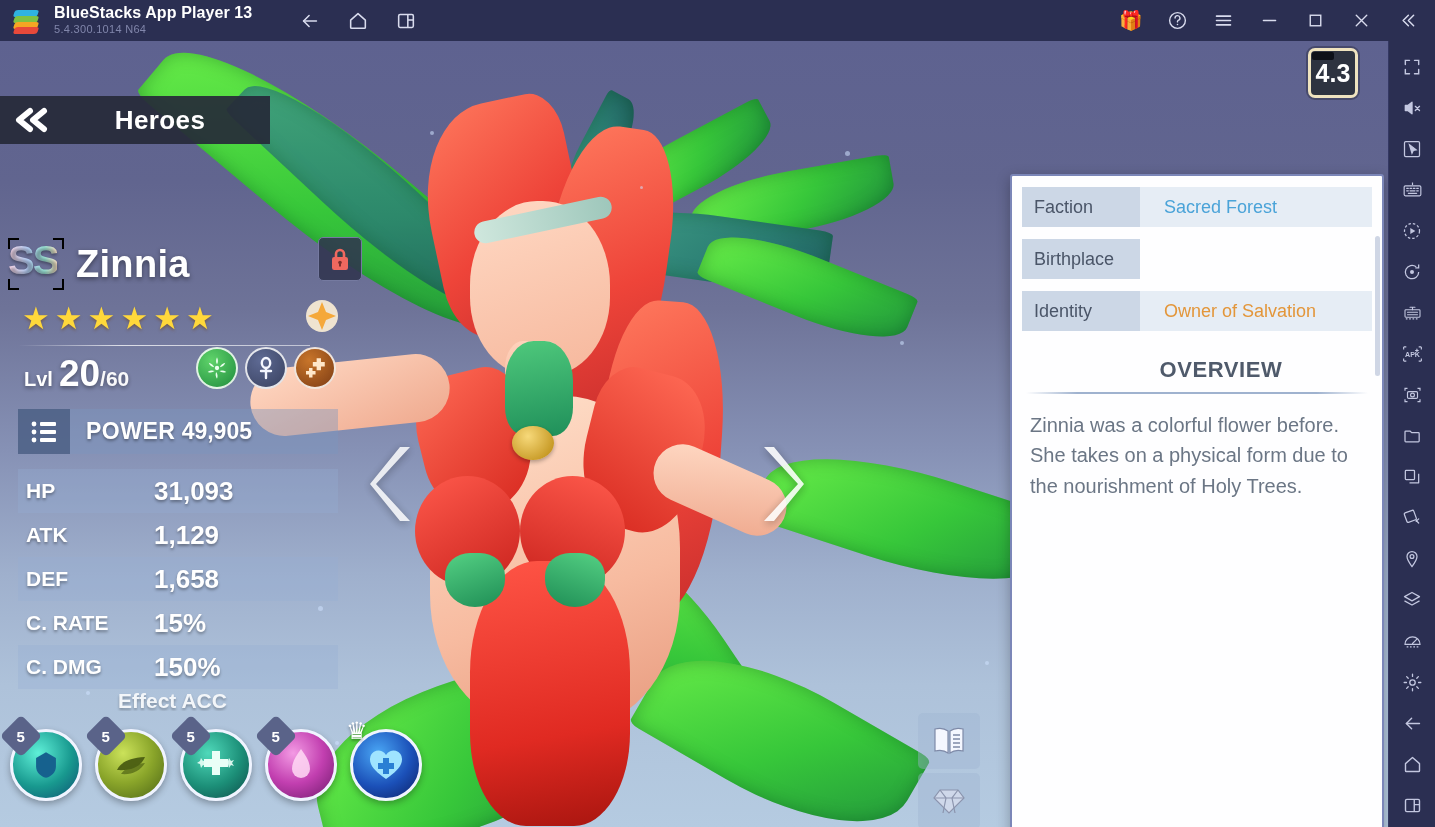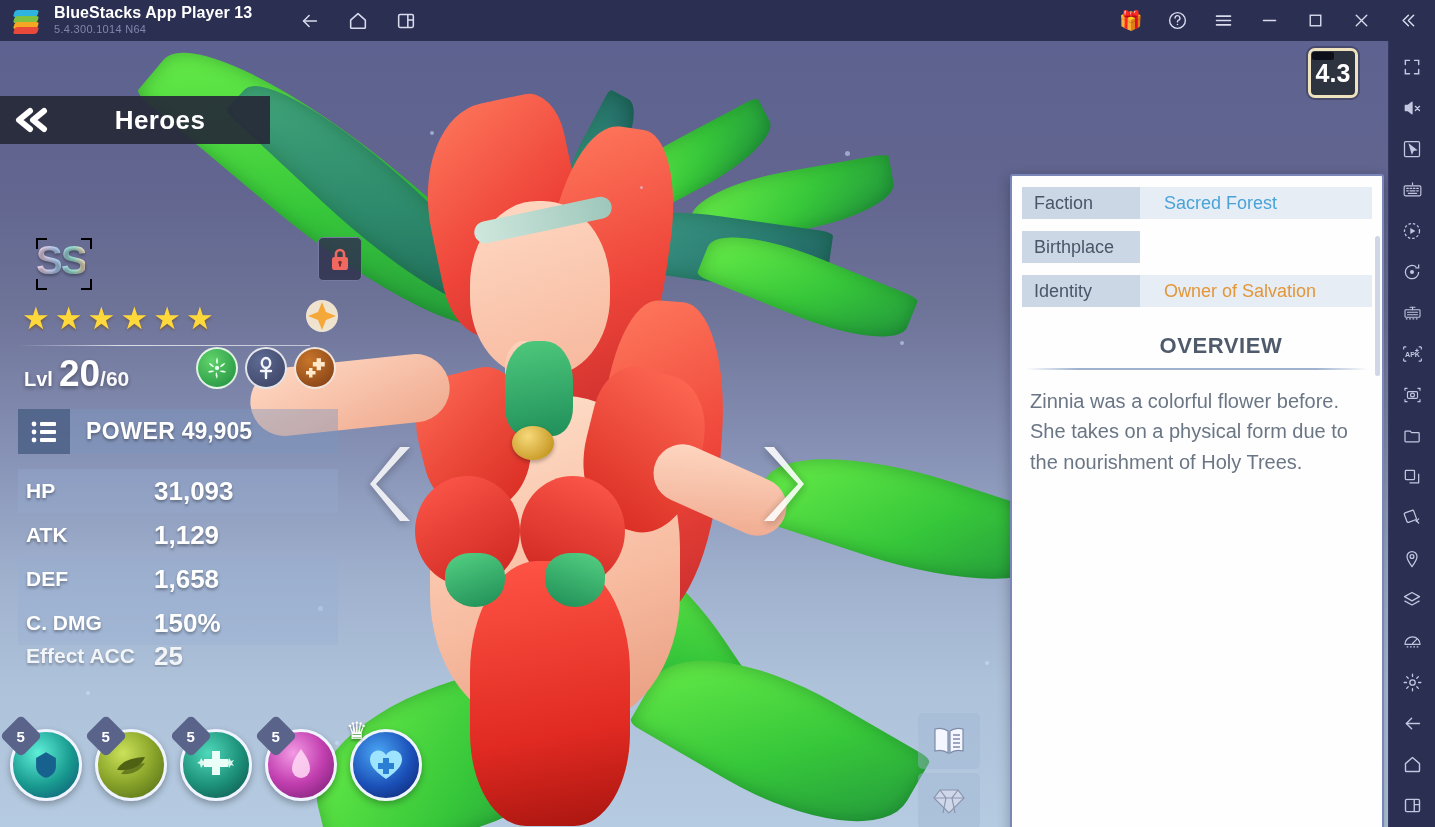--- a/index.html
+++ b/index.html
@@ -83,21 +83,21 @@
     position: absolute; right: 30px; top: 7px; width: 50px; height: 50px;
     border: 3px solid #efe3bf; border-radius: 7px; background: #2e3340;
     display: flex; align-items: center; justify-content: center;
     color: #fff; font-size: 25px; font-weight: bold; cursor: pointer;
     box-shadow: 0 0 0 2px rgba(0,0,0,.25);
   }
   .ver-badge::before { content: ""; position: absolute; left: 1px; top: 1px; width: 22px; height: 8px;
                        background: #0d1018; border-radius: 2px; }
 
   
-  .hero-name-row { position: absolute; left: 36px; top: 197px; display: flex; align-items: center; gap: 12px; }
+  .hero-name-row { position: absolute; left: 8px; top: 197px; display: flex; align-items: center; gap: 12px; }
   .rank-box { position: relative; width: 56px; height: 52px; }
   .rank-box .txt {
     font-size: 40px; font-weight: bold; letter-spacing: -2px;
     background: linear-gradient(90deg, #ffd9e8 0%, #bcd6ff 40%, #9ce8d8 75%, #ffe6c9 100%);
     -webkit-background-clip: text; background-clip: text; color: transparent;
     text-shadow: 0 2px 3px rgba(0,0,0,.3);
   }
   .rank-box .br { position: absolute; width: 11px; height: 11px; border-color: #dfe4ff; }
   .rank-box .br.tl { left: 0; top: 0; border-left: 2px solid; border-top: 2px solid; }
   .rank-box .br.tr { right: 0; top: 0; border-right: 2px solid; border-top: 2px solid; }
@@ -139,21 +139,21 @@
   .power-ico { width: 52px; height: 45px; background: rgba(70,88,125,.75); display: flex; align-items: center; justify-content: center; }
   .power-lbl { font-size: 23px; font-weight: bold; margin-left: 16px; letter-spacing: .5px; text-shadow: 0 2px 3px rgba(0,0,0,.35); }
   .power-val { font-size: 23px; font-weight: bold; margin-left: auto; margin-right: 86px; text-shadow: 0 2px 3px rgba(0,0,0,.35); }
 
   .stat-list { position: absolute; left: 18px; top: 428px; width: 320px; }
   .stat-row { height: 44px; display: flex; align-items: center; color: #fff;
               text-shadow: 0 2px 3px rgba(0,0,0,.35); }
   .stat-row.shade { background: rgba(150,175,210,.32); }
   .stat-key { font-size: 21px; font-weight: bold; margin-left: 8px; width: 128px; }
   .stat-val { font-size: 26px; font-weight: bold; }
-  .stat-row.clipped { height: 22px; overflow: hidden; opacity: .85; }
+  .stat-row.clipped { height: 22px; overflow: hidden; opacity: .85; flex-direction: column; }
 
   
   .skills { position: absolute; left: 10px; top: 688px; display: flex; gap: 13px; }
   .skill { position: relative; width: 72px; height: 72px; }
   .skill .orb { width: 72px; height: 72px; border-radius: 50%; border: 3px solid #f0f4ff;
                 display: flex; align-items: center; justify-content: center; cursor: pointer;
                 box-shadow: 0 3px 7px rgba(0,0,0,.3); }
   .orb.s1 { background: radial-gradient(circle at 38% 32%, #5ff0d8 0%, #18998f 55%, #0d4f72 100%); }
   .orb.s2 { background: radial-gradient(circle at 38% 32%, #cbe25a 0%, #8aa52a 50%, #4b6416 100%); }
   .orb.s3 { background: radial-gradient(circle at 38% 32%, #4fd9ba 0%, #1c8f78 55%, #0d4a48 100%); }
@@ -182,21 +182,21 @@
   .info-panel {
     position: absolute; left: 1010px; top: 133px; width: 374px; height: 666px;
     background: #fefeff; border: 2px solid #7b86b8; border-radius: 3px;
     box-shadow: 0 4px 14px rgba(0,0,0,.28);
     display: flex; flex-direction: column; overflow: hidden;
   }
   .info-head { height: 57px; background: linear-gradient(180deg, #3d5580 0%, #30486f 100%);
                display: flex; align-items: center; padding-left: 14px; }
   .info-head h2 { color: #fff; font-size: 26px; font-weight: bold; letter-spacing: .6px; }
   .info-rows { padding: 11px 10px 4px 10px; }
-  .info-row { display: flex; height: 32px; margin-bottom: 12px; }
+  .info-row { display: flex; height: 40px; margin-bottom: 12px; }
   .info-row .k { width: 118px; background: #ccd7e6; color: #4a5568; font-size: 18px;
                  display: flex; align-items: center; padding-left: 12px; }
   .info-row .v { flex: 1; background: #e6edf5; font-size: 18px;
                  display: flex; align-items: center; padding-left: 24px; }
   .ov-title { text-align: center; color: #4f5a6b; font-size: 22px; font-weight: bold; margin-top: 10px; letter-spacing: .6px; margin-left: 48px; }
   .ov-rule { margin: 9px 14px 0 14px; height: 2px;
              background: linear-gradient(90deg, rgba(140,165,200,0) 0%, #9fb2cf 15%, #9fb2cf 85%, rgba(140,165,200,0) 100%); }
   .ov-rule::before, .ov-rule::after { content: ""; position: absolute; }
   .ov-body { padding: 16px 18px 0 18px; color: #6b7685; font-size: 20px; line-height: 1.52; }
   .panel-scroll { position: absolute; right: 2px; top: 60px; width: 5px; height: 140px;
@@ -342,20 +342,21 @@
       <div class="heroes-title">Heroes</div>
     </div>
 
     <div class="ver-badge">4.3</div>
 
     <div class="hero-name-row">
       <div class="rank-box">
         <span class="br tl"></span><span class="br tr"></span><span class="br bl"></span><span class="br br2"></span>
         <span class="txt">SS</span>
       </div>
+      <div class="hero-name">Zinnia</div>
     </div>
 
     <div class="lock-btn">
       <svg width="24" height="26" viewBox="0 0 24 26" fill="#f0685f">
           <rect x="4" y="11" width="16" height="13" rx="2.2"></rect>
           <path d="M8 11V8a4 4 0 0 1 8 0v3" fill="none" stroke="#f0685f" stroke-width="2.6"></path>
           <circle cx="12" cy="16.5" r="1.8" fill="#7d2f2c"></circle>
           <rect x="11" y="16.5" width="2" height="4" fill="#7d2f2c"></rect>
         </svg>
     </div>
@@ -426,20 +427,24 @@
         <span class="stat-val">31,093</span>
       </div>
       <div class="stat-row">
         <span class="stat-key">ATK</span>
         <span class="stat-val">1,129</span>
       </div>
       <div class="stat-row shade">
         <span class="stat-key">DEF</span>
         <span class="stat-val">1,658</span>
       </div>
+      <div class="stat-row">
+        <span class="stat-key">C. RATE</span>
+        <span class="stat-val">15%</span>
+      </div>
       <div class="stat-row shade">
         <span class="stat-key">C. DMG</span>
         <span class="stat-val">150%</span>
       </div>
       <div class="stat-row clipped">
         <span class="stat-key">Effect ACC</span>
         <span class="stat-val">25</span>
       </div>
     </div>
 

